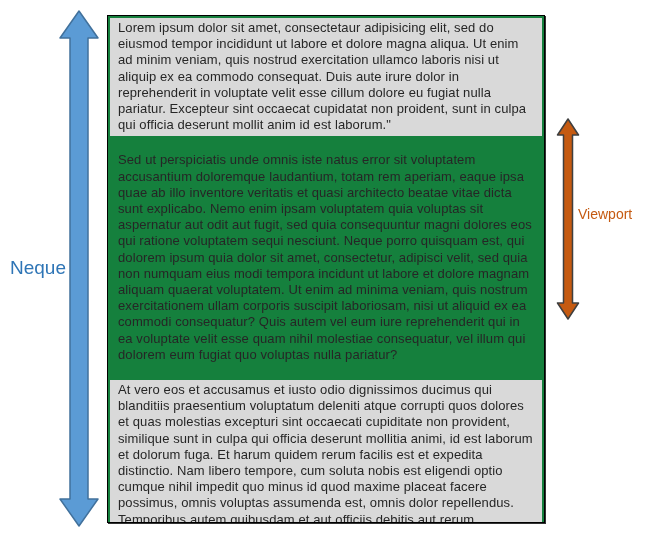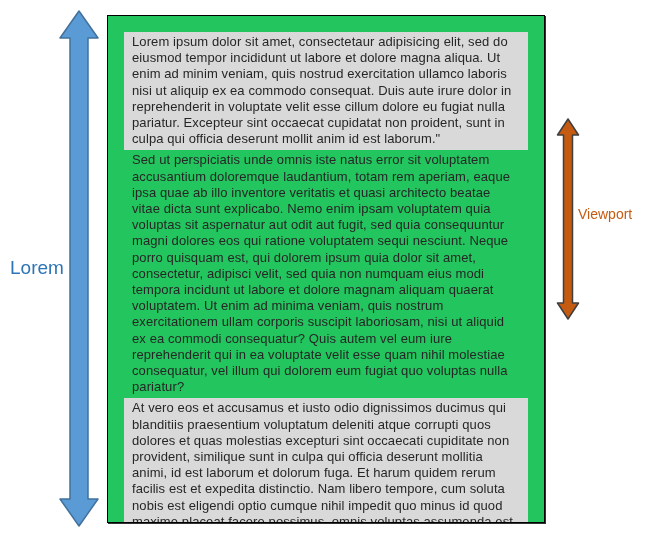--- a/index.html
+++ b/index.html
@@ -15,36 +15,36 @@
   
   .textbox {
     position: absolute;
     left: 107px;
     top: 15px;
     width: 438px;
     height: 508px;
     box-sizing: border-box;
     border: 1px solid var(--box-border, #000);
     box-shadow: 1px 1px 0 rgba(0,0,0,0.8);
-    background: #22c55e;
-    padding: 16px;
+    background: #15803d;
+    padding: 2px;
     display: flex;
     flex-direction: column;
     overflow: hidden;
   }
   .para {
     margin: 0;
     padding: 2px 8px 3px 8px;
     font-size: 13px;
     line-height: 16.2px;
     color: #262626;
     letter-spacing: 0.1px;
   }
   .para.gray { background: var(--paragraph-highlight, #D9D9D9); }
-  .para + .para { margin-top: 0; }
+  .para + .para { margin-top: 14px; }
   .para.p3 { flex: 1 1 auto; }
 
   
   .arrow-svg { position: absolute; display: block; }
   .extent-arrow  { left: 57px;  top: 9px;   }
   .viewport-arrow{ left: 554px; top: 117px; }
   .extent-arrow polygon {
     fill: var(--extent-arrow-fill, #5B9BD5);
     stroke: var(--extent-arrow-stroke, #41719C);
     stroke-width: 1.5;
@@ -78,21 +78,21 @@
 </style>
 </head>
 <body>
 
 <div class="canvas">
 
   <svg class="arrow-svg extent-arrow" width="44" height="520" viewBox="0 0 44 520" aria-hidden="true">
     <polygon points="22,2 41,29 31,29 31,490 41,490 22,517 3,490 13,490 13,29 3,29"></polygon>
   </svg>
 
-  <div class="extent-label">Lorem</div>
+  <div class="extent-label">Neque</div>
 
   <div class="textbox">
     <p class="para gray p1">Lorem ipsum dolor sit amet, consectetaur adipisicing elit, sed do eiusmod tempor incididunt ut labore et dolore magna aliqua. Ut enim ad minim veniam, quis nostrud exercitation ullamco laboris nisi ut aliquip ex ea commodo consequat. Duis aute irure dolor in reprehenderit in voluptate velit esse cillum dolore eu fugiat nulla pariatur. Excepteur sint occaecat cupidatat non proident, sunt in culpa qui officia deserunt mollit anim id est laborum."</p>
     <p class="para p2">Sed ut perspiciatis unde omnis iste natus error sit voluptatem accusantium doloremque laudantium, totam rem aperiam, eaque ipsa quae ab illo inventore veritatis et quasi architecto beatae vitae dicta sunt explicabo. Nemo enim ipsam voluptatem quia voluptas sit aspernatur aut odit aut fugit, sed quia consequuntur magni dolores eos qui ratione voluptatem sequi nesciunt. Neque porro quisquam est, qui dolorem ipsum quia dolor sit amet, consectetur, adipisci velit, sed quia non numquam eius modi tempora incidunt ut labore et dolore magnam aliquam quaerat voluptatem. Ut enim ad minima veniam, quis nostrum exercitationem ullam corporis suscipit laboriosam, nisi ut aliquid ex ea commodi consequatur? Quis autem vel eum iure reprehenderit qui in ea voluptate velit esse quam nihil molestiae consequatur, vel illum qui dolorem eum fugiat quo voluptas nulla pariatur?</p>
     <p class="para gray p3">At vero eos et accusamus et iusto odio dignissimos ducimus qui blanditiis praesentium voluptatum deleniti atque corrupti quos dolores et quas molestias excepturi sint occaecati cupiditate non provident, similique sunt in culpa qui officia deserunt mollitia animi, id est laborum et dolorum fuga. Et harum quidem rerum facilis est et expedita distinctio. Nam libero tempore, cum soluta nobis est eligendi optio cumque nihil impedit quo minus id quod maxime placeat facere possimus, omnis voluptas assumenda est, omnis dolor repellendus. Temporibus autem quibusdam et aut officiis debitis aut rerum necessitatibus saepe eveniet ut et voluptates repudiandae sint et molestiae non recusandae. Itaque earum rerum hic tenetur a sapiente delectus, ut aut reiciendis voluptatibus maiores alias consequatur aut perferendis doloribus asperiores repellat.</p>
   </div>
 
   <svg class="arrow-svg viewport-arrow" width="28" height="204" viewBox="0 0 28 204" aria-hidden="true">
     <polygon points="14,2 24.5,18 18.5,18 18.5,186 24.5,186 14,202 3.5,186 9.5,186 9.5,18 3.5,18"></polygon>
   </svg>

